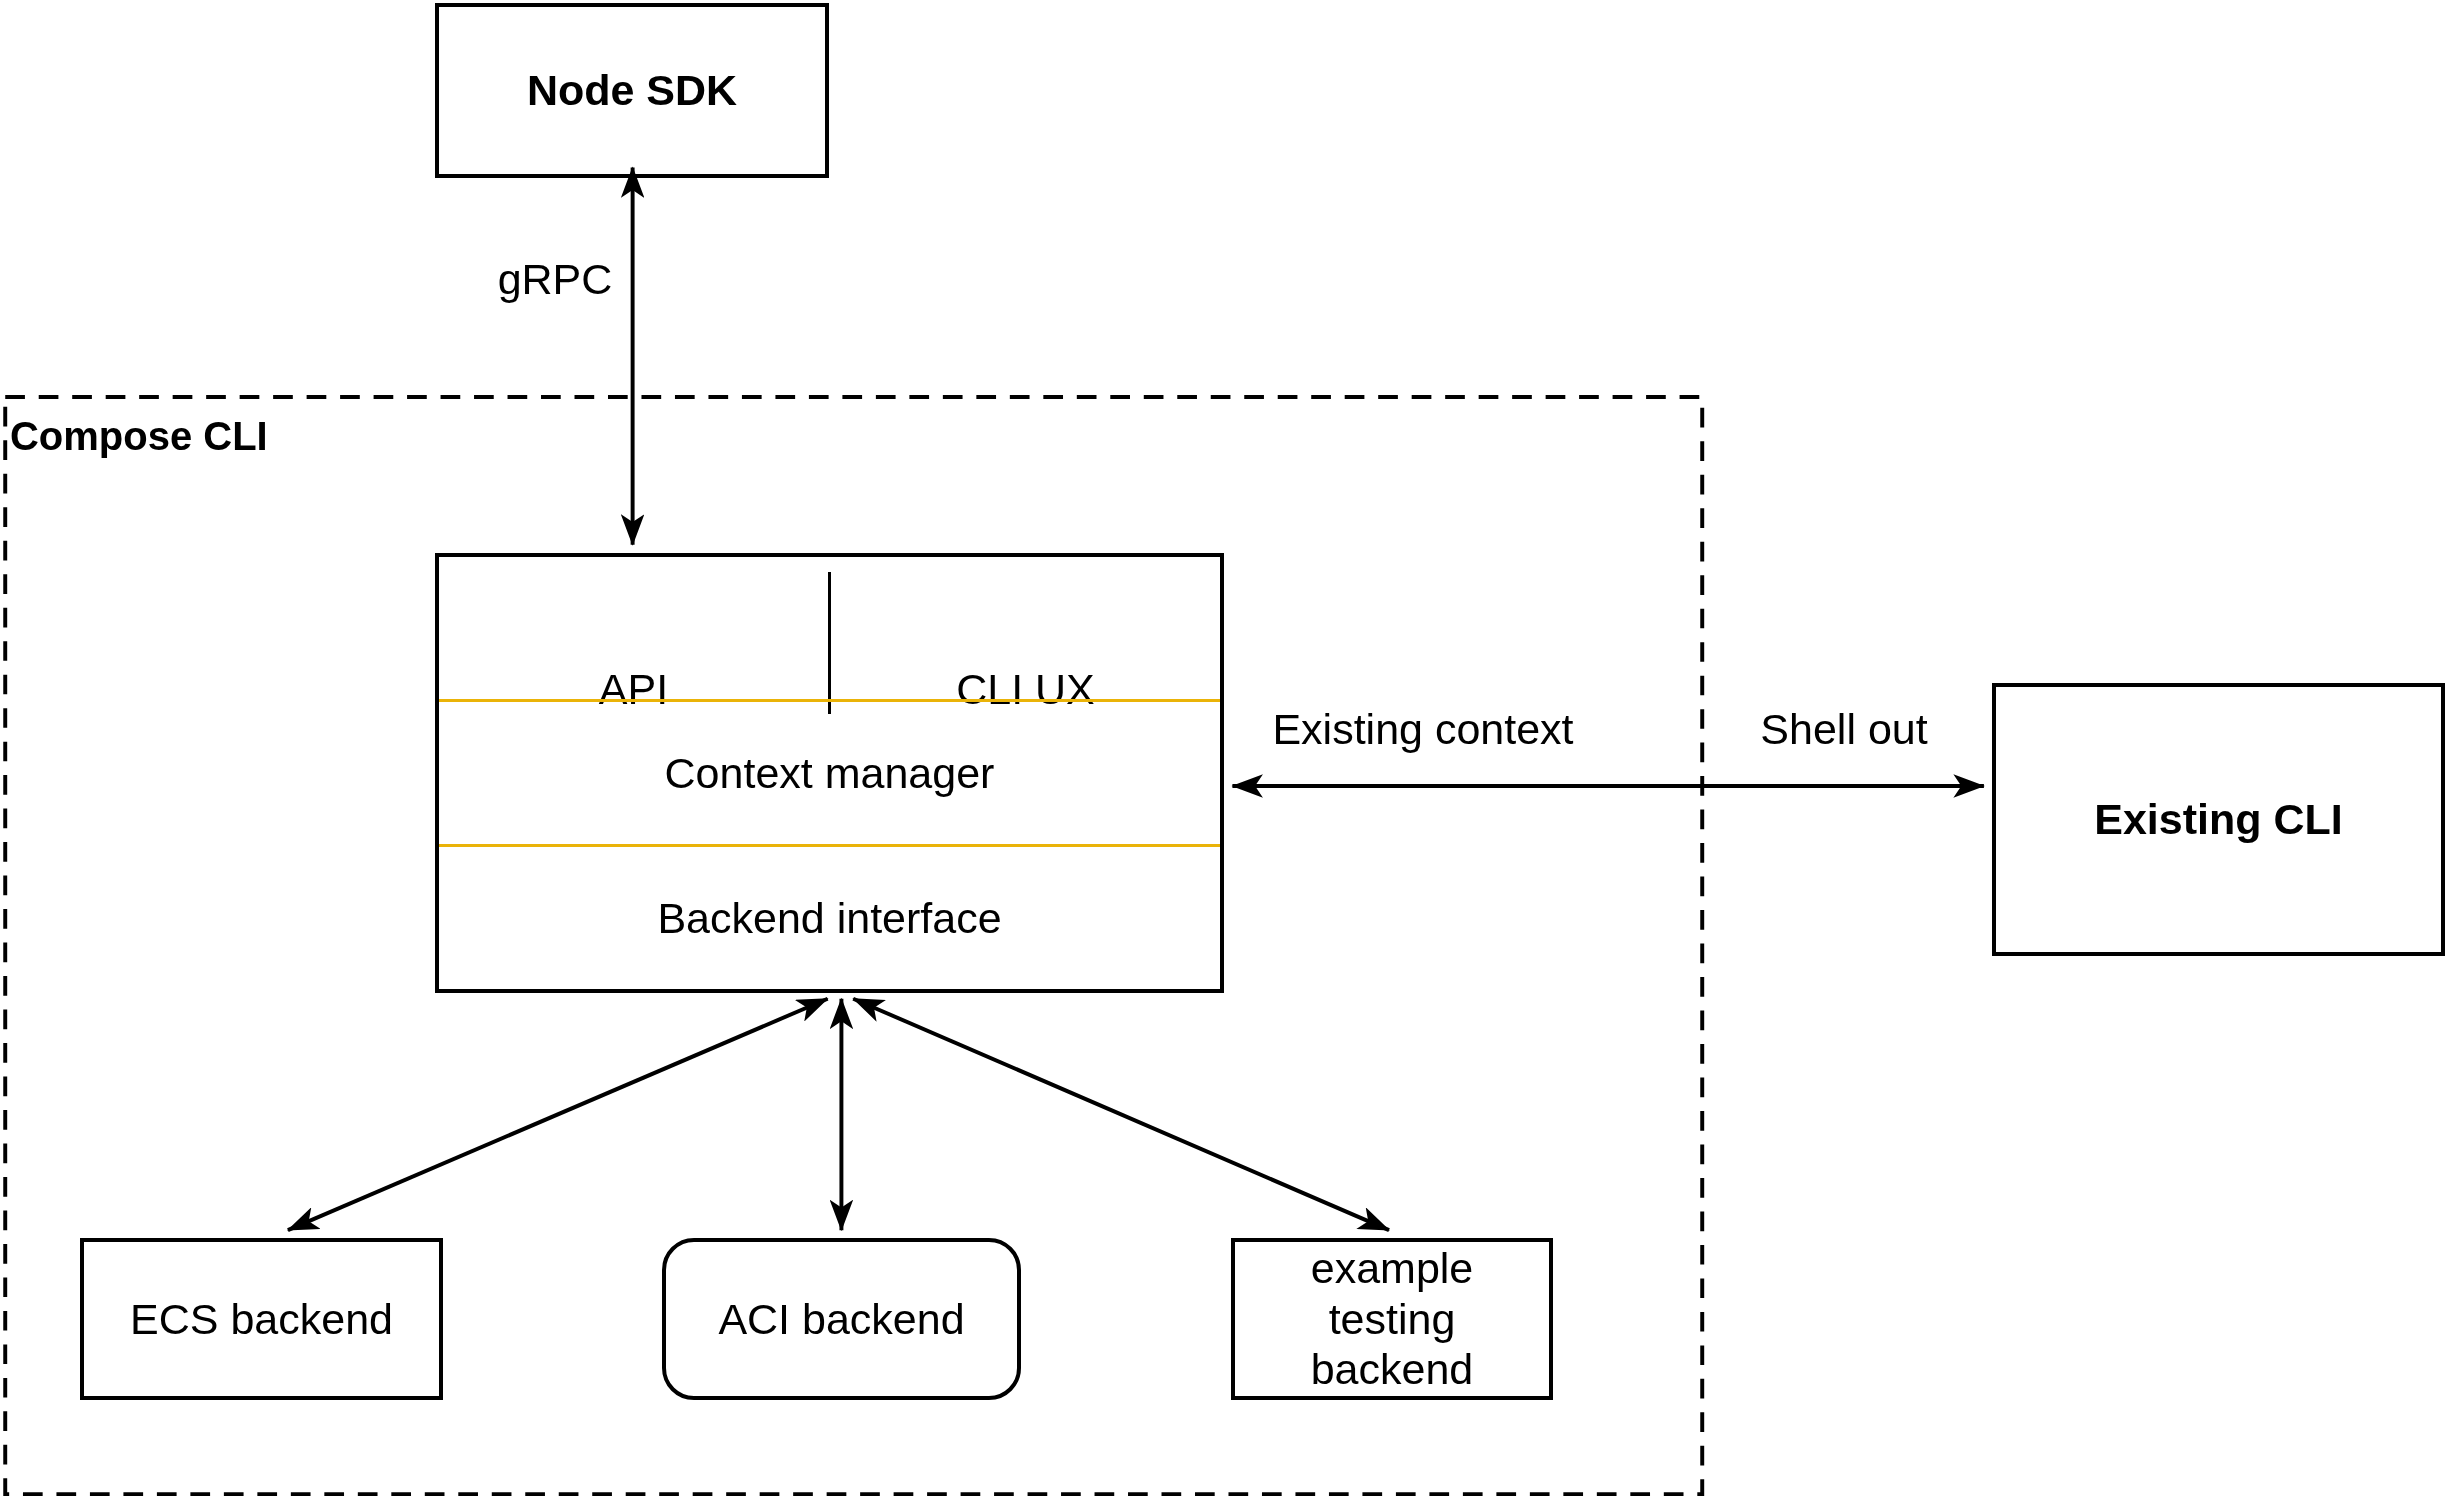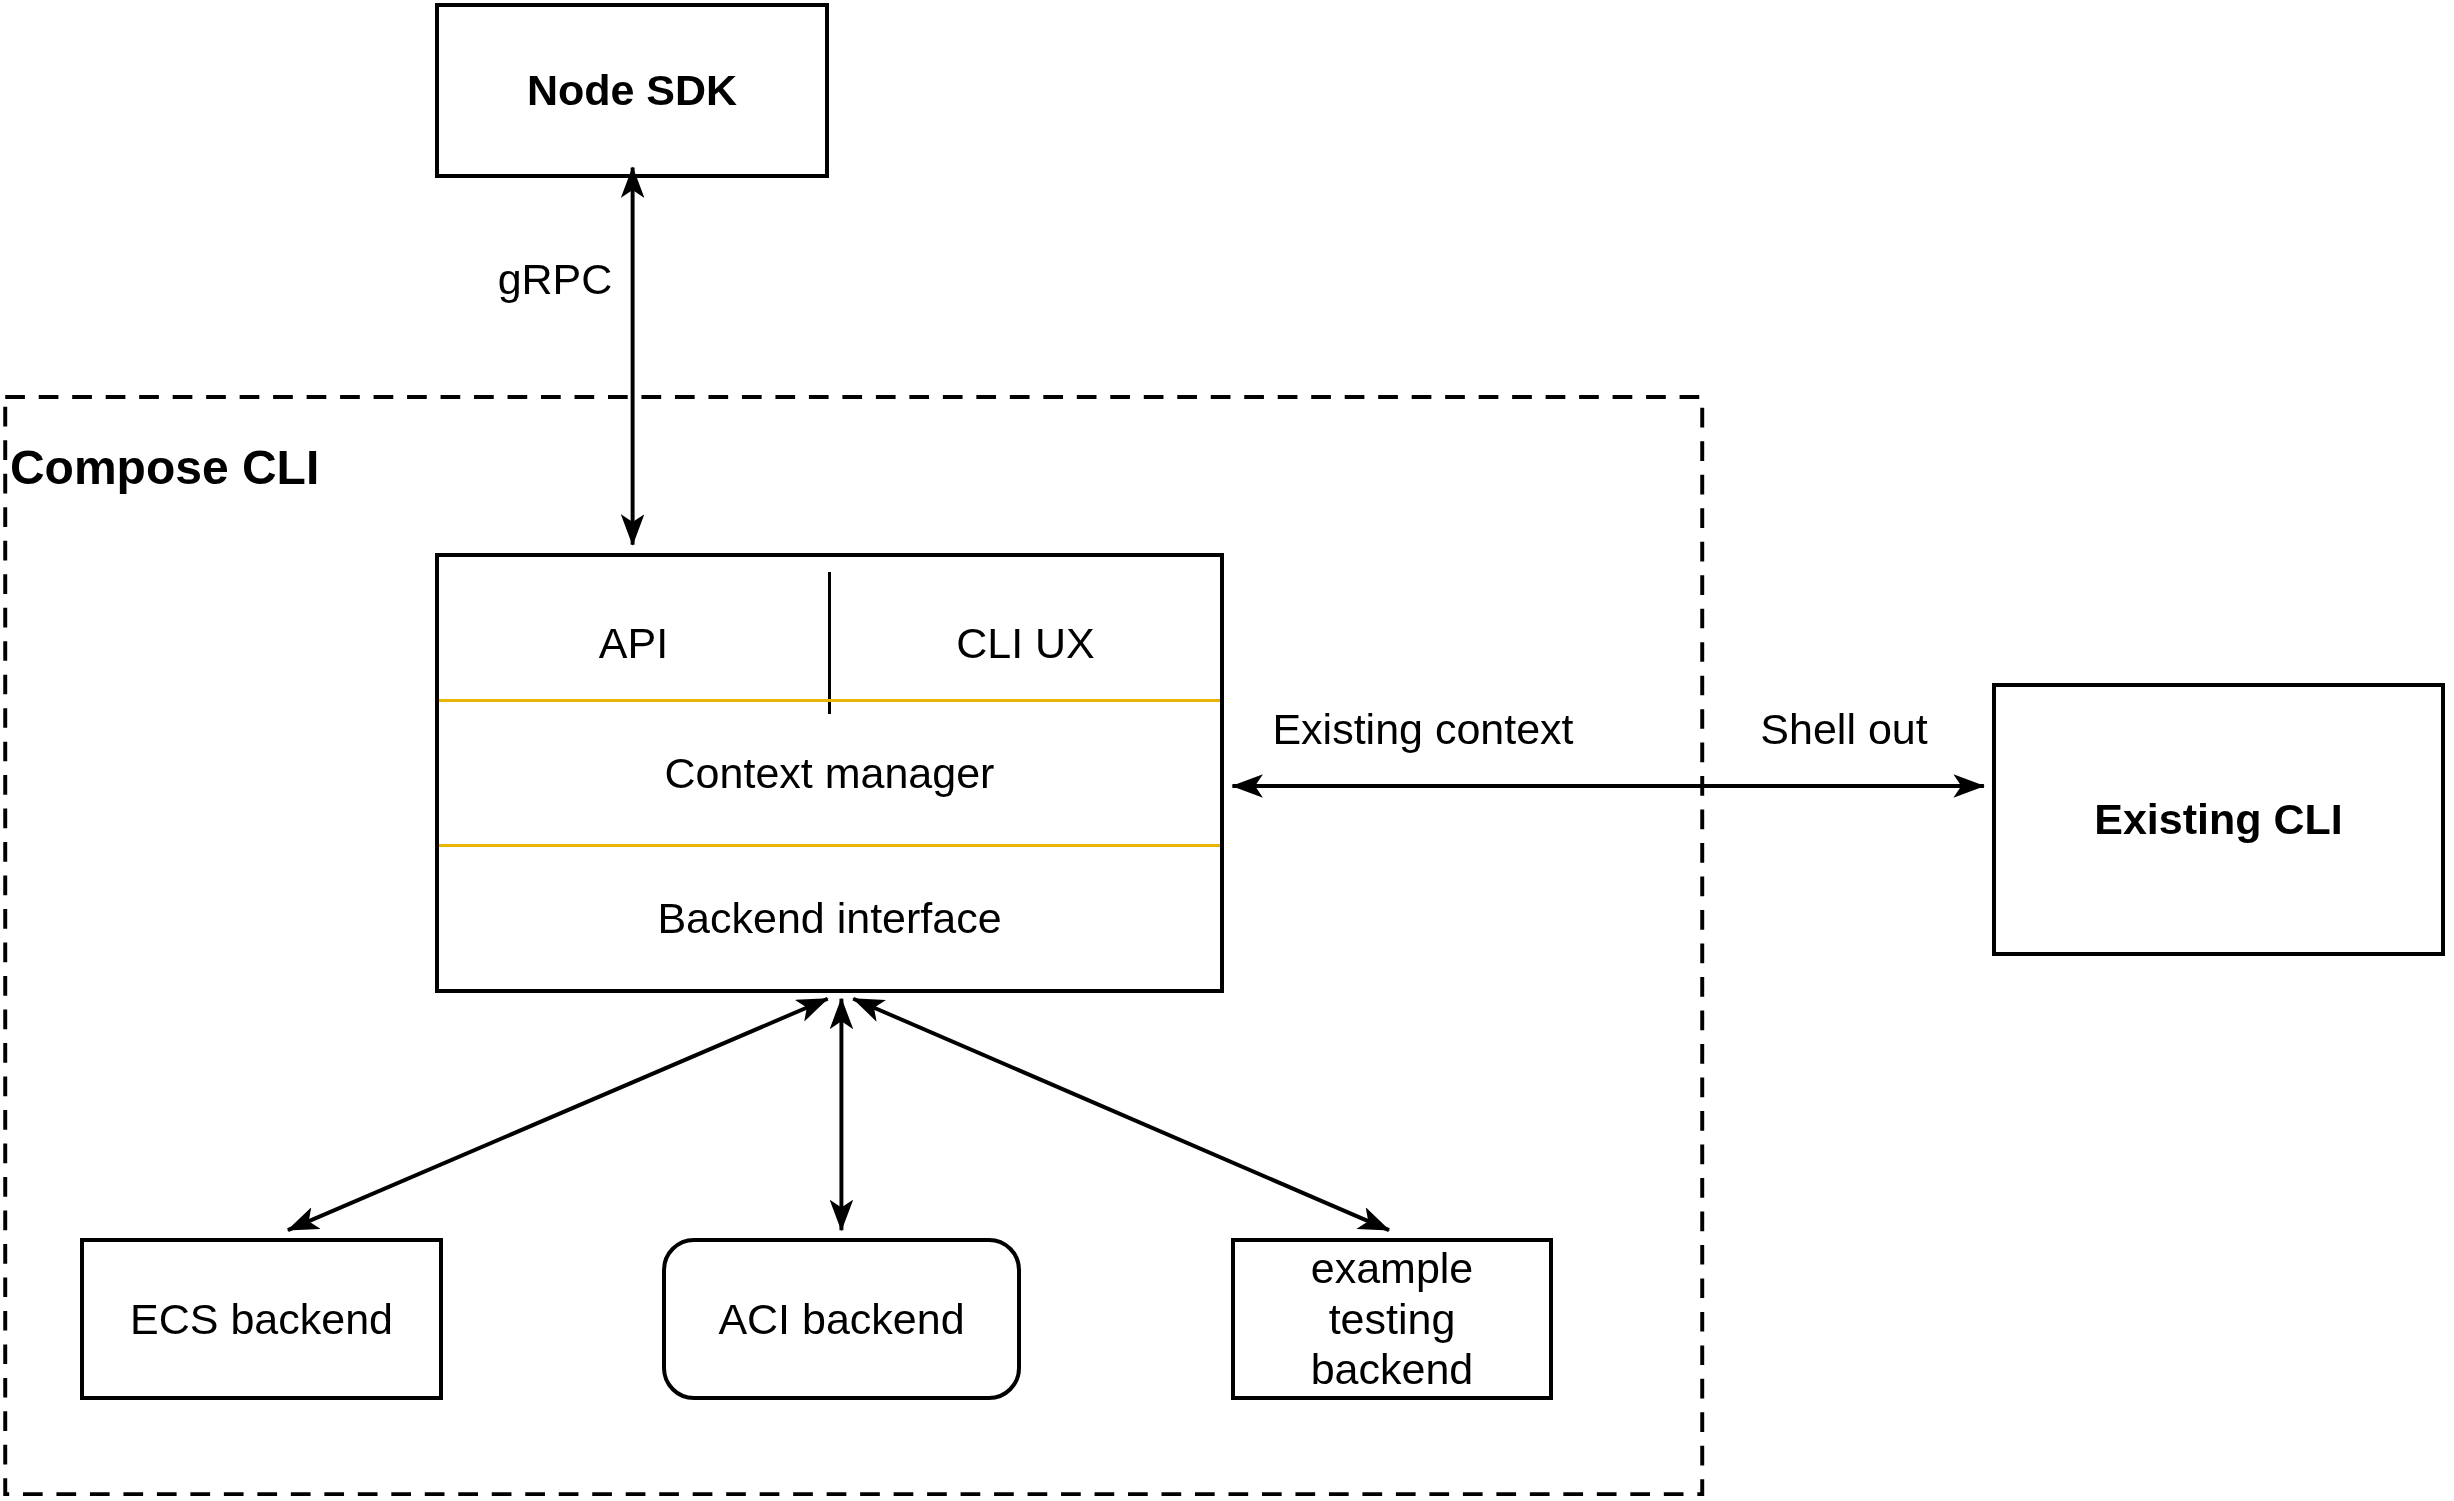--- a/index.html
+++ b/index.html
@@ -34,24 +34,23 @@
   #node-sdk   { left: 435px;  top: 3px;    width: 394px; height: 175px; }
 
   
   #existing-cli { left: 1992px; top: 683px; width: 453px; height: 273px; }
 
   
   #compose-cli-label {
     position: absolute;
     left: 9.9px;
     top: 414px;
-    font-size: 48px;
+    font-size: 40px;
     font-weight: 700;
     white-space: nowrap;
-    margin-top: 26px;
   }
 
   
   #core-stack {
     position: absolute;
     left: 435px;
     top: 553px;
     width: 789px;
     height: 440px;
     box-sizing: border-box;
@@ -67,21 +66,21 @@
     justify-content: center;
     font-size: 43px;
     box-sizing: border-box;
   }
   .stack-row + .stack-row { border-top: 3px solid #eab308; }
   #row-top { padding: 0; }
   .top-cell {
     flex: 1 1 0;
     height: 100%;
     display: flex;
-    align-items: center;
+    align-items: flex-end;
     justify-content: center;
     box-sizing: border-box;
     margin-top: 30px;
   }
   #cell-api { border-right: 3px solid #000000; }
 
   
   #ecs-backend     { left: 80px;   top: 1238px; width: 363px; height: 162px; justify-content: center; }
   #aci-backend     { left: 662px;  top: 1238px; width: 359px; height: 162px; border-radius: 32px; }
   #example-backend { left: 1231px; top: 1238px; width: 322px; height: 162px; padding: 0 17.7px; }

